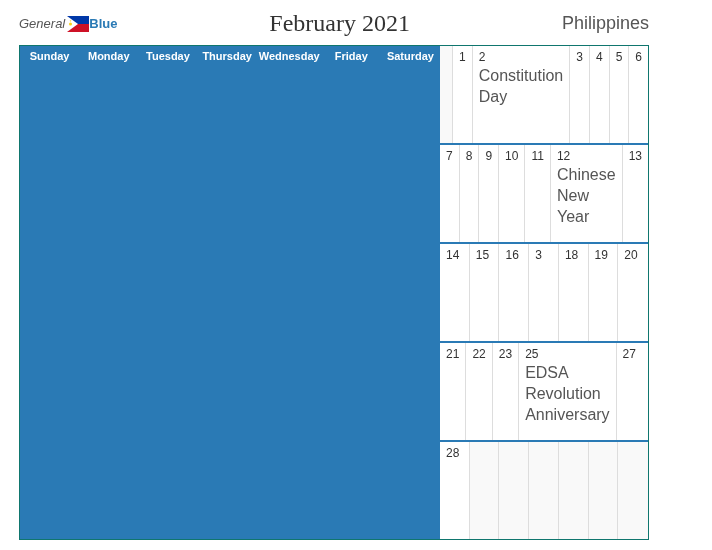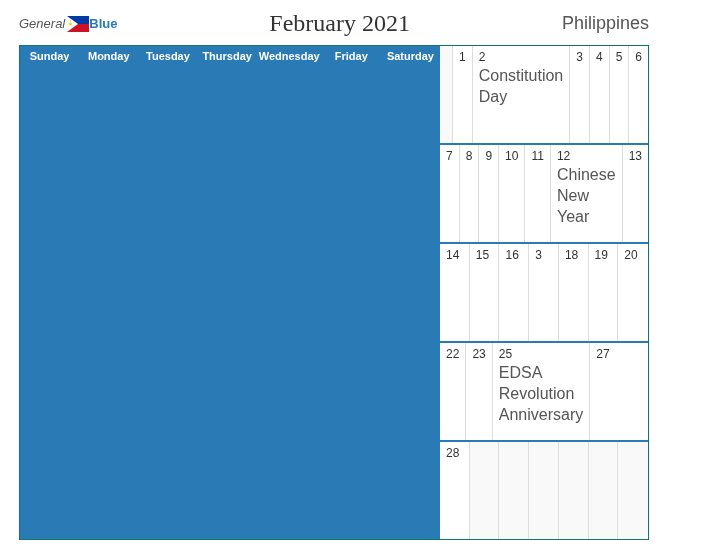--- a/index.html
+++ b/index.html
@@ -212,20 +212,23 @@
           </div>
           <div class="cal-cell">
             <div class="day-num">19</div>
           </div>
           <div class="cal-cell">
             <div class="day-num">20</div>
           </div>
         </div>
         <div class="cal-week">
           <div class="cal-cell">
+            <div class="day-num">21</div>
+          </div>
+          <div class="cal-cell">
             <div class="day-num">22</div>
           </div>
           <div class="cal-cell">
             <div class="day-num">23</div>
           </div>
           <div class="cal-cell">
             <div class="day-num">25</div>
             <div class="event">EDSA Revolution Anniversary</div>
           </div>
           <div class="cal-cell">

